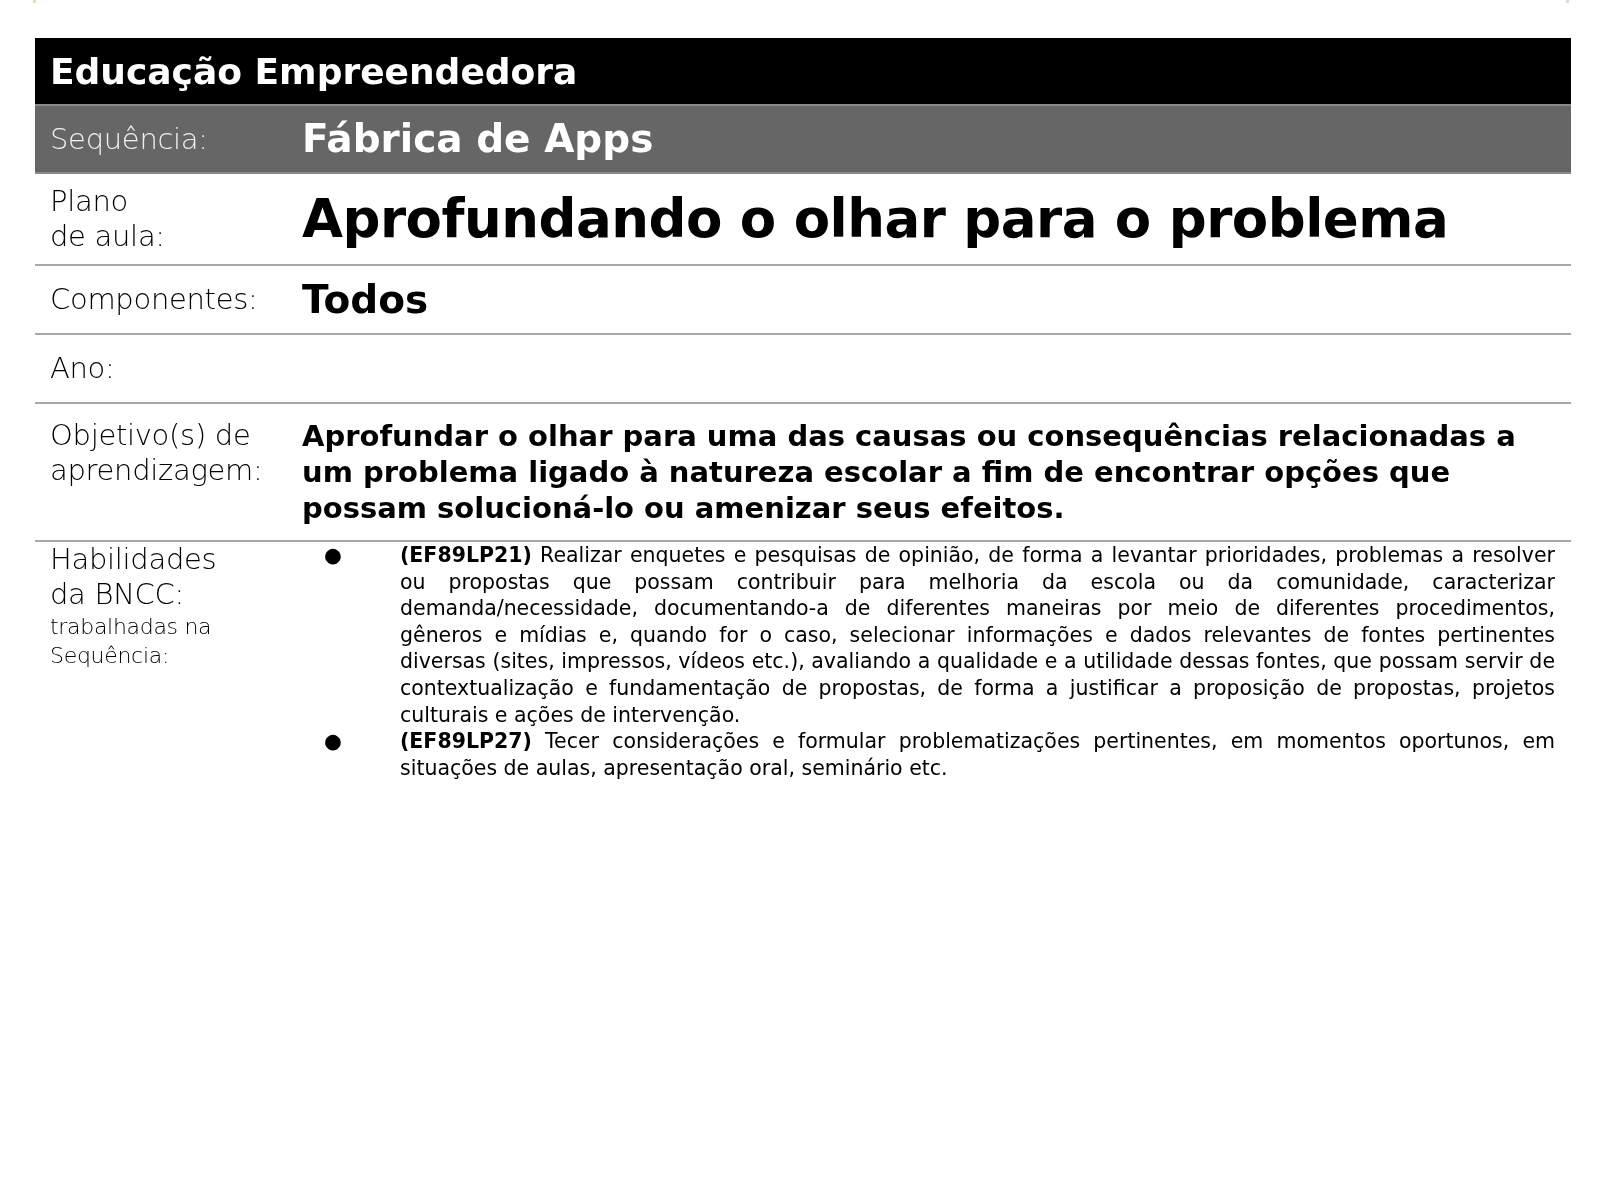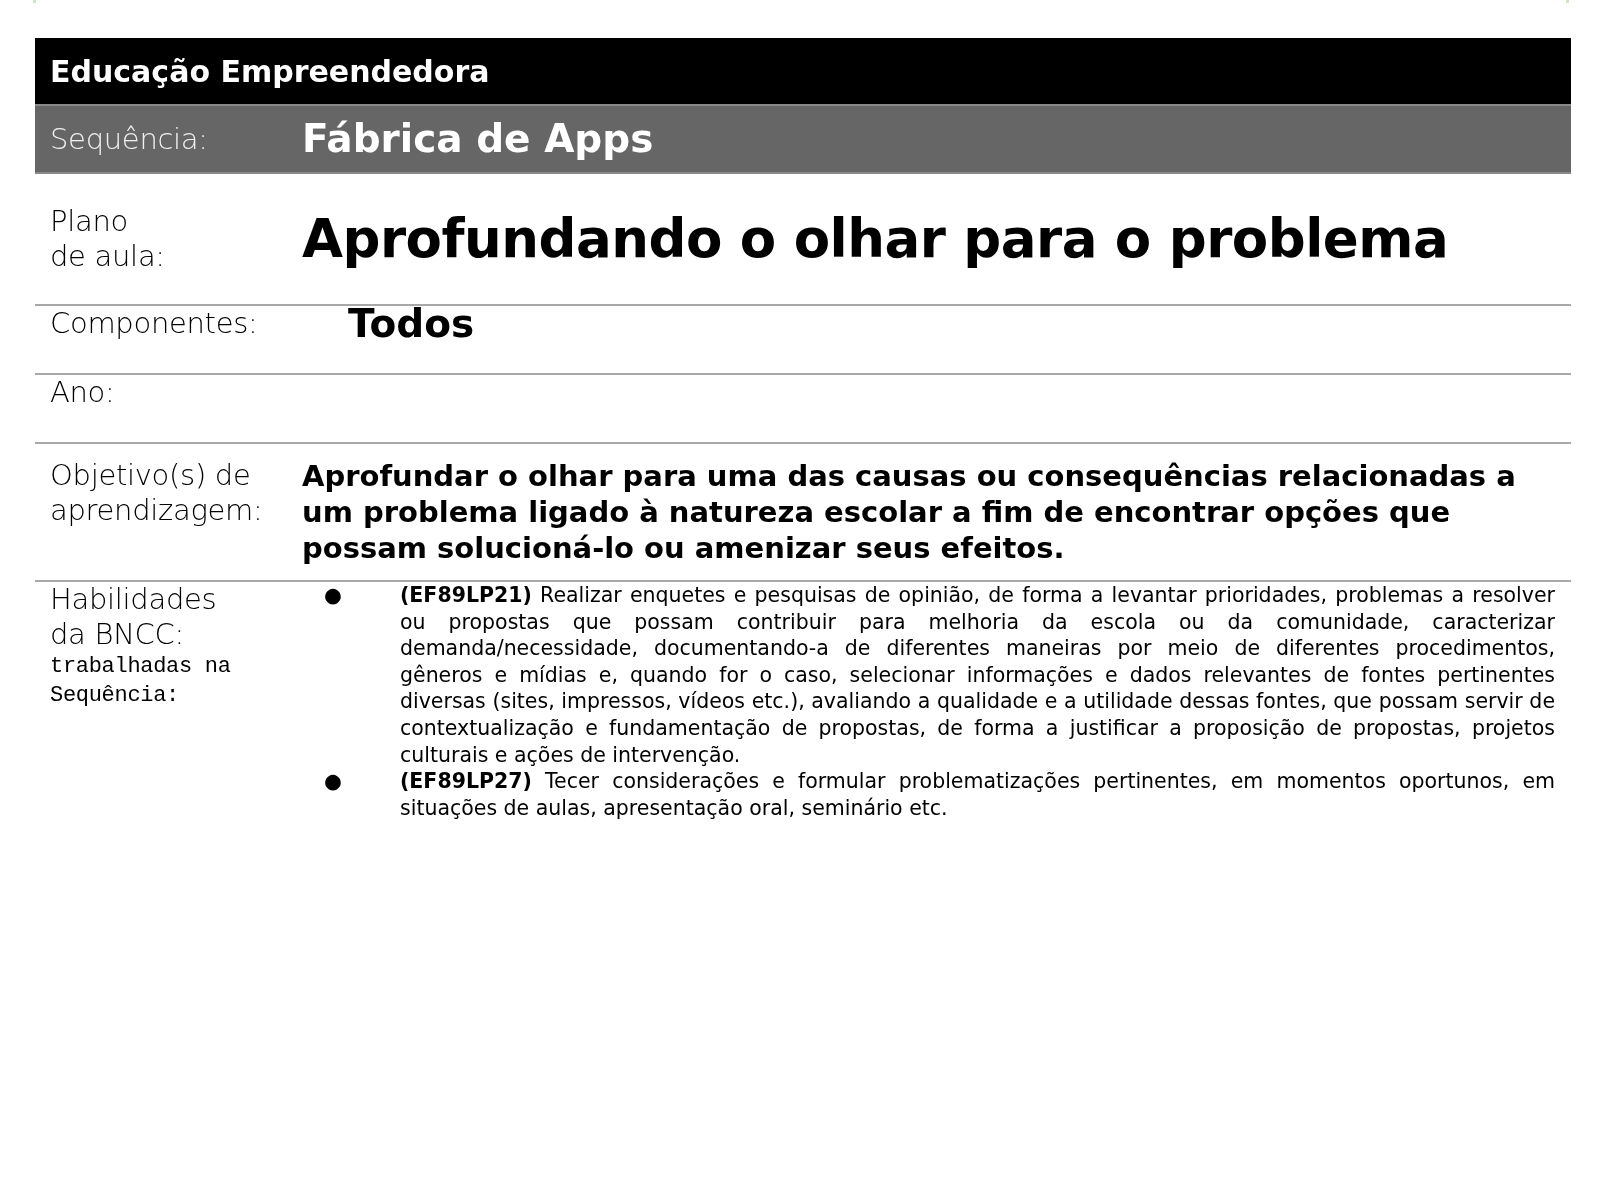--- a/index.html
+++ b/index.html
@@ -3,34 +3,34 @@
   <meta charset="utf-8">
   <style>
     html, body { margin: 0; padding: 0; }
     body {
       width: 1600px; height: 1200px; background: #ffffff;
       font-family: "DejaVu Sans", sans-serif; color: #000; position: relative; overflow: hidden;
     }
     .sheet { position: absolute; left: 35px; top: 38px; width: 1536px; }
     .hdr {
       height: 66px; background: #000; color: #fff; display: flex; align-items: center;
-      padding-left: 15px; font-weight: bold; font-size: 30px; box-sizing: border-box;
+      padding-left: 15px; font-weight: bold; font-size: 36px; box-sizing: border-box;
     }
     .row { display: flex; border-bottom: 2px solid #a8a8a8; box-sizing: border-box; }
     .row.seq { background: #666666; color: #fff; height: 70px; align-items: center; border-top: 2px solid #8a8a8a; border-bottom: 2px solid #8a8a8a; }
     .lab { width: 267px; padding-left: 15px; box-sizing: border-box; font-size: 29px; font-weight: 300; line-height: 35px; letter-spacing: -0.3px; }
     .val { flex: 1; font-weight: bold; font-size: 39px; line-height: 36px; }
     .row.seq .lab { color: #f0f0f0; }
-    .row.plano { height: 132px; align-items: center; }
+    .row.plano { height: 92px; align-items: center; }
     .row.plano .val { font-size: 53px; line-height: 60px; letter-spacing: -0.5px; }
-    .row.comp, .row.ano { height: 69px; align-items: flex-start; gap: 46px; }
+    .row.comp, .row.ano { height: 69px; align-items: center; }
     .row.obj { padding: 14px 0 14px 0; align-items: flex-start; }
     .row.obj .val { font-size: 29px; line-height: 36px; padding-right: 30px; }
     .row.hab { border-bottom: none; align-items: flex-start; }
-    .sub { font-size: 22px; line-height: 29px; display: block; font-family: Liberation Mono, monospace; }
+    .sub { font-size: 22px; line-height: 29px; display: block; }
     .hab-list { flex: 1; padding-right: 16px; margin: 0; padding-left: 0; list-style: none; }
     .hab-item { display: flex; font-size: 20.5px; line-height: 26.6px; font-weight: normal; }
     .bullet { width: 78px; padding-left: 22px; box-sizing: border-box; flex-shrink: 0; }
     .hab-text { flex: 1; text-align: justify; margin-left: 20px; }
     .code { font-weight: bold; }
     .corner { position: absolute; top: 0; width: 3px; height: 3px; background: #cfe6c6; }
   </style>
 </head>
 <body>
 

